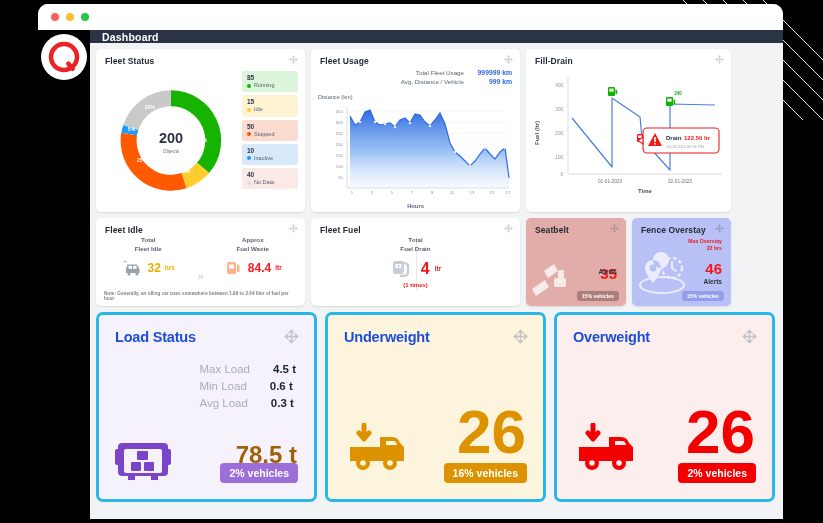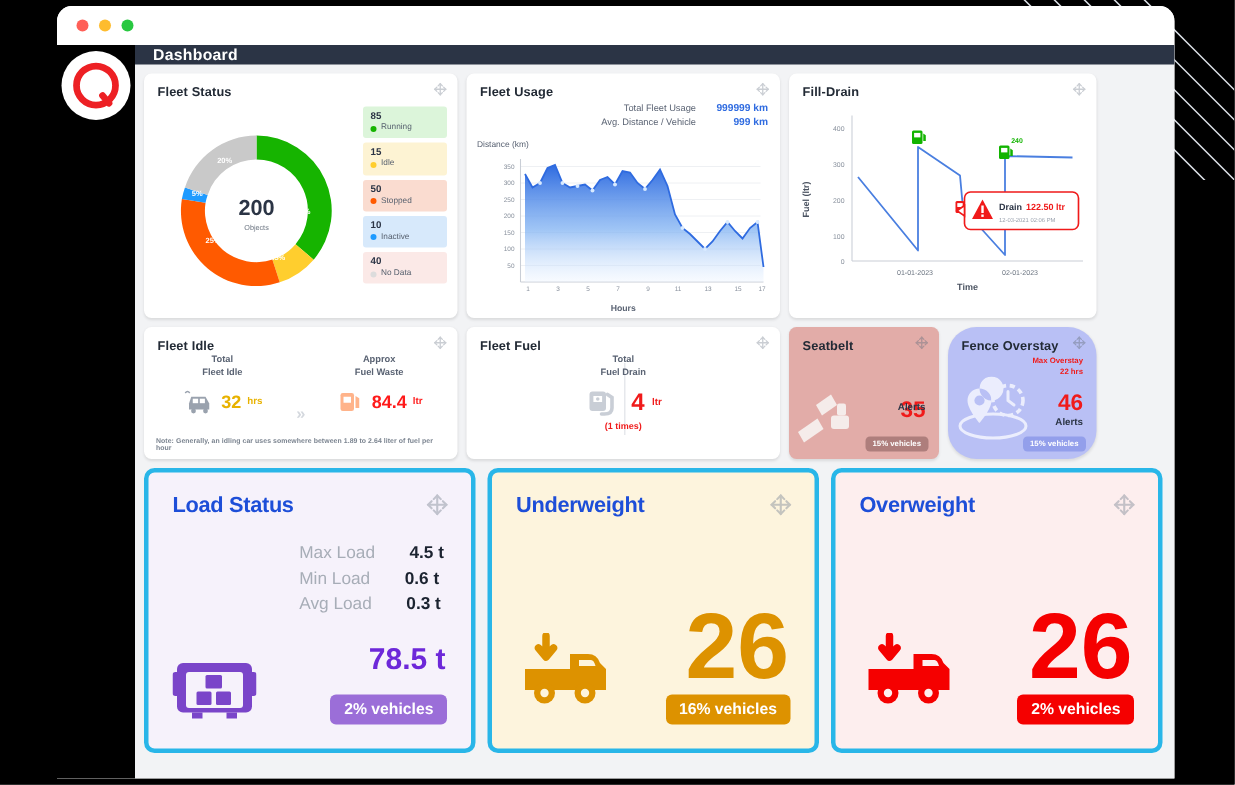--- a/index.html
+++ b/index.html
@@ -120,21 +120,21 @@
   .fuel-col { flex: 1; text-align: center; position: relative; }
   .fuel-divider { position: absolute; left: 50%; top: 24px; height: 48px; width: 1px; background: #e6e8ec; }
   .fuel-head { font-size: 6.2px; color: #5a6373; line-height: 1.45; font-weight: bold; }
   .fuel-valrow { display: flex; align-items: center; justify-content: center; gap: 5px; margin-top: 3px; }
   .fuel-num { font-size: 16px; font-weight: bold; }
   .fuel-unit { font-size: 6.5px; font-weight: bold; }
   .fuel-times { font-size: 6px; font-weight: bold; margin-top: 1px; }
 
   
   .c-seatbelt { width: 100px; height: 88px; background: #e2aca8; overflow: hidden; }
-  .c-fence { width: 99px; height: 88px; background: #b9c0f5; overflow: hidden; border-radius: 19px; }
+  .c-fence { width: 99px; height: 88px; background: #b9c0f5; overflow: hidden; }
   .alert-num { position: absolute; right: 9px; font-size: 15px; font-weight: bold; color: #f01a1a; line-height: 1; }
   .alert-lab { position: absolute; right: 9px; font-size: 6.5px; font-weight: bold; color: #2b3445; }
   .alert-badge {
     position: absolute; right: 7px; bottom: 5px; font-size: 5.2px; font-weight: bold;
     color: #ffffff; padding: 2px 5px; border-radius: 3px;
   }
   .max-overstay { position: absolute; right: 9px; top: 20px; text-align: right; font-size: 5.2px; font-weight: bold; color: #f01a1a; line-height: 1.35; }
   .panel-icon { position: absolute; left: 4px; bottom: 2px; opacity: .95; }
 
   
@@ -578,21 +578,21 @@
                 </div>
                 <div class="load-row">
                   <span class="load-lab">Min Load</span>
                   <span class="load-val">0.6 t</span>
                 </div>
                 <div class="load-row">
                   <span class="load-lab">Avg Load</span>
                   <span class="load-val">0.3 t</span>
                 </div>
               </div>
-              <div class="big-val" style="top:115px;font-size:20px;color:#6d28d9">78.5 t</div>
+              <div class="big-val" style="top:128px;font-size:24px;color:#a16207">78.5 t</div>
               <div class="hbadge" style="background:#9b6ed8">2% vehicles</div>
               <div class="hicon">
                 <svg width="56" height="48" viewBox="0 0 56 48">
                   <rect x="3" y="10" width="50" height="33" rx="4" fill="#7a45c9"></rect>
                   <rect x="9" y="16" width="38" height="24" rx="2" fill="#f6f2fb"></rect>
                   <rect x="0" y="16" width="6" height="16" rx="2" fill="#7a45c9"></rect>
                   <rect x="50" y="16" width="6" height="16" rx="2" fill="#7a45c9"></rect>
                   <rect x="22" y="18" width="11" height="9" rx="1" fill="#7a45c9"></rect>
                   <rect x="16" y="29" width="10" height="9" rx="1" fill="#7a45c9"></rect>
                   <rect x="29" y="29" width="10" height="9" rx="1" fill="#7a45c9"></rect>

